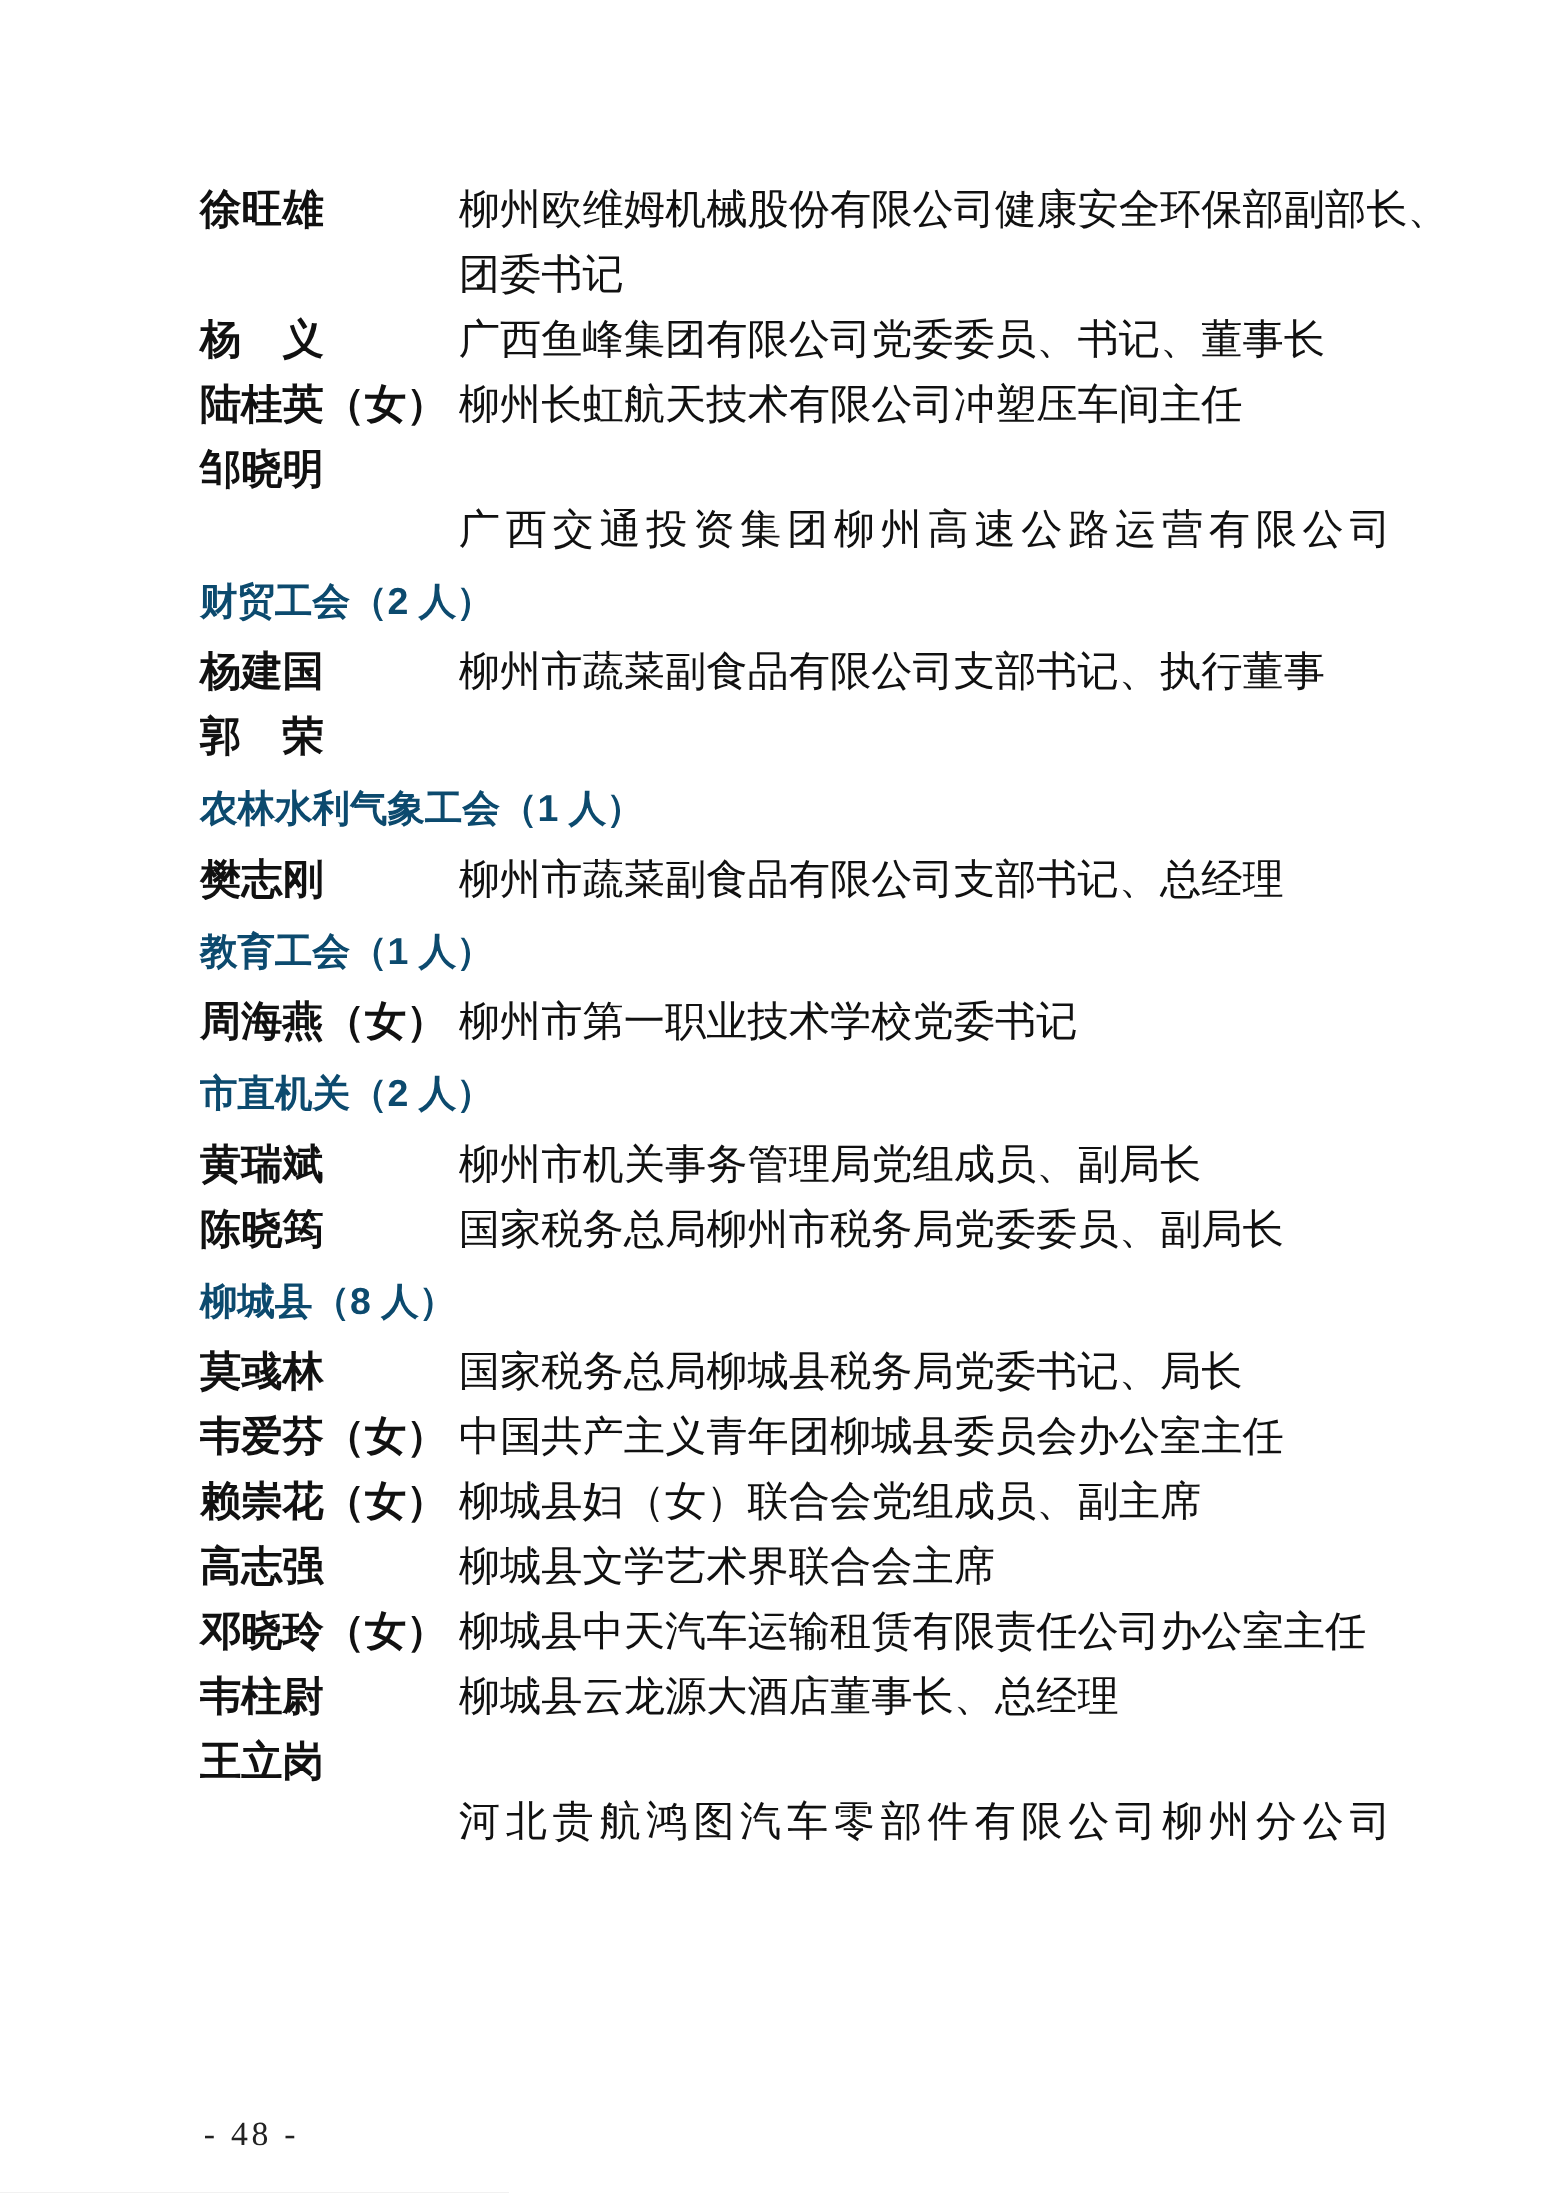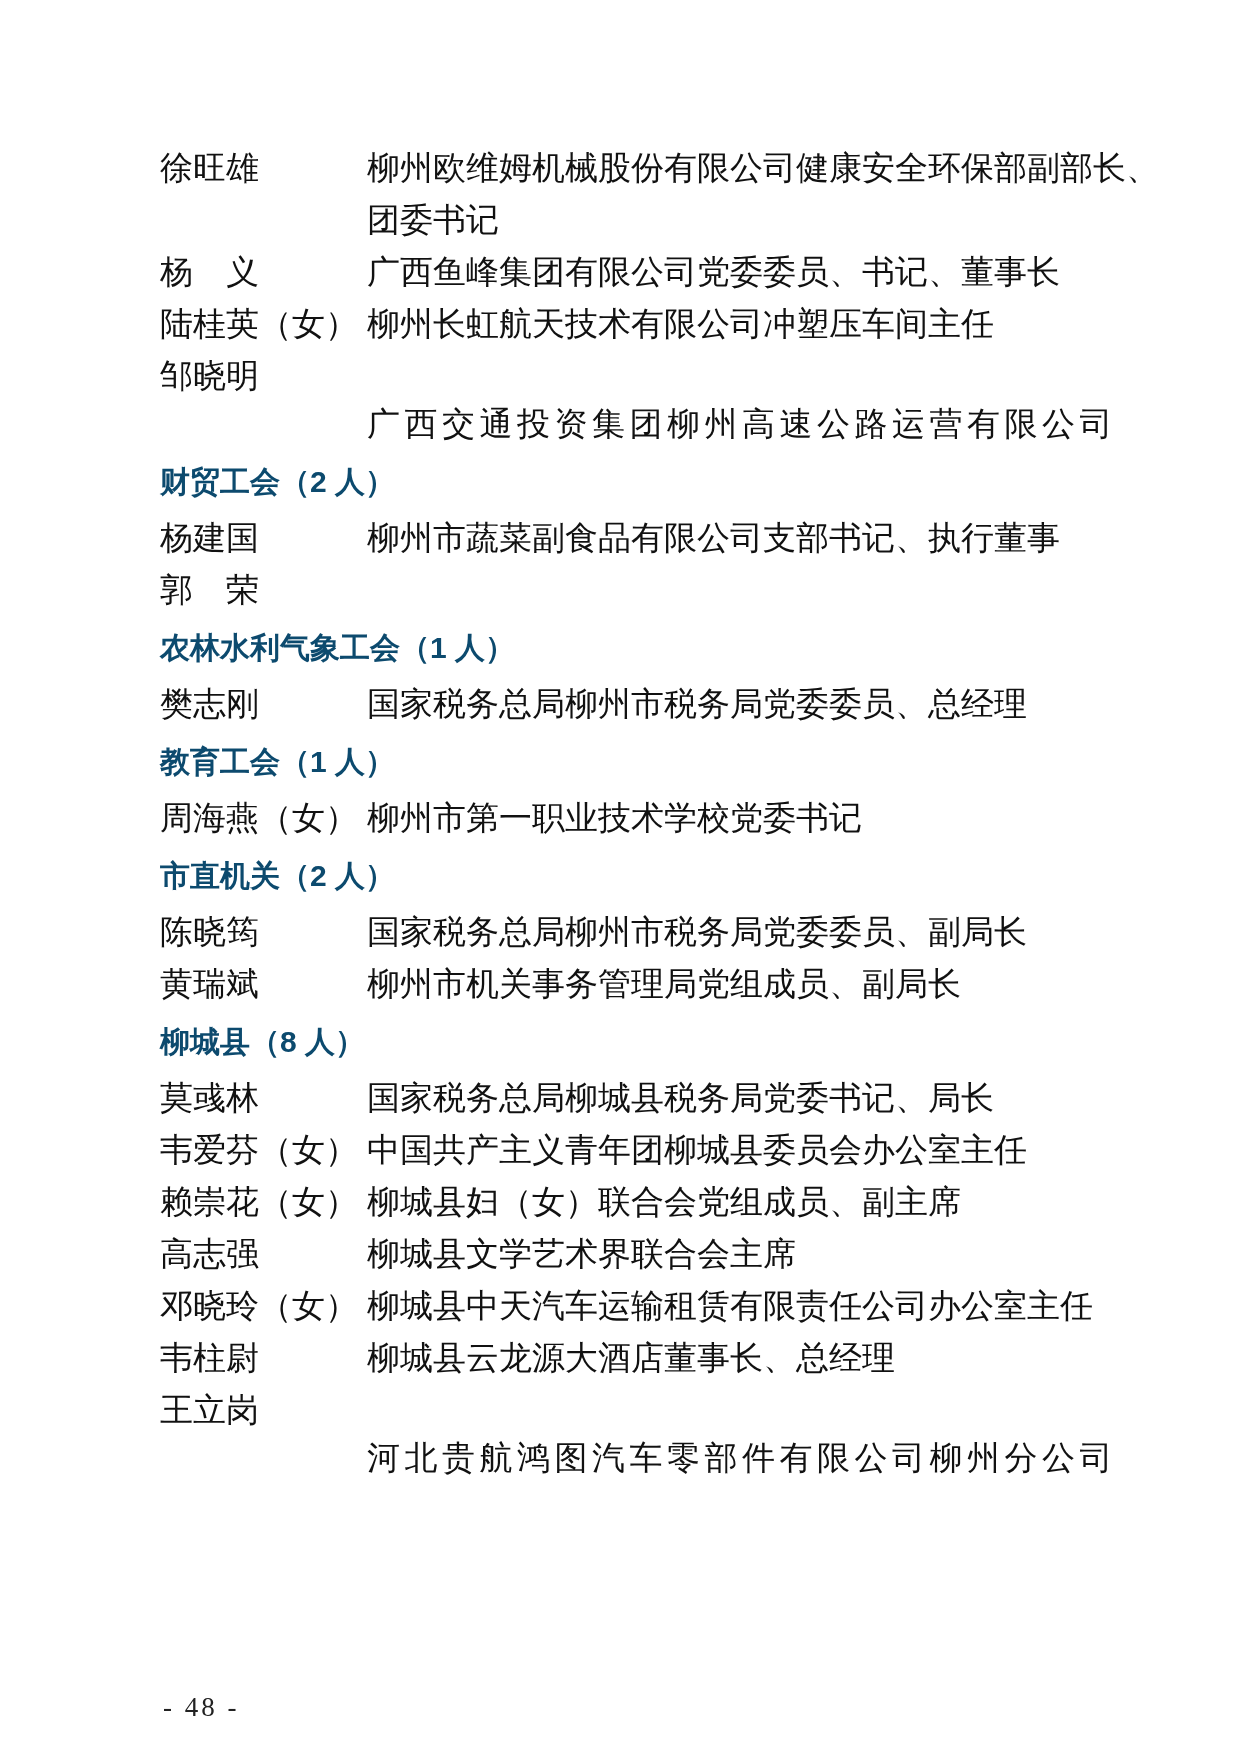--- a/index.html
+++ b/index.html
@@ -21,20 +21,21 @@
   }
   .row {
     display: flex;
     font-size: 33px;
     line-height: 52px;
   }
   .name-col {
     width: 207px;
     flex-shrink: 0;
     white-space: nowrap;
+    font-weight: bold;
   }
   .desc-col { flex: 1; }
   .desc-line { white-space: nowrap; }
   .desc-line.spaced { letter-spacing: 4.5px; margin-top: 48px; }
   .section-heading {
     font-family: "Liberation Sans", sans-serif;
     font-weight: bold;
     font-size: 30px;
     line-height: 52px;
     margin: 6px 0 4px 0;
@@ -87,41 +88,41 @@
           <div class="desc-line">柳州市蔬菜副食品有限公司支部书记、执行董事</div>
         </div>
       </div>
       <div class="row">
         <div class="name-col"><span>郭　荣</span></div>
       </div>
       <div class="section-heading">农林水利气象工会（1 人）</div>
       <div class="row">
         <div class="name-col"><span>樊志刚</span></div>
         <div class="desc-col">
-          <div class="desc-line">国家税务总局柳州市税务局党委委员、总经理</div>
+          <div class="desc-line">柳州市蔬菜副食品有限公司支部书记、总经理</div>
         </div>
       </div>
       <div class="section-heading">教育工会（1 人）</div>
       <div class="row">
         <div class="name-col"><span>周海燕</span><span>（女）</span></div>
         <div class="desc-col">
           <div class="desc-line">柳州市第一职业技术学校党委书记</div>
         </div>
       </div>
       <div class="section-heading">市直机关（2 人）</div>
       <div class="row">
+        <div class="name-col"><span>黄瑞斌</span></div>
+        <div class="desc-col">
+          <div class="desc-line">柳州市机关事务管理局党组成员、副局长</div>
+        </div>
+      </div>
+      <div class="row">
         <div class="name-col"><span>陈晓筠</span></div>
         <div class="desc-col">
           <div class="desc-line">国家税务总局柳州市税务局党委委员、副局长</div>
-        </div>
-      </div>
-      <div class="row">
-        <div class="name-col"><span>黄瑞斌</span></div>
-        <div class="desc-col">
-          <div class="desc-line">柳州市机关事务管理局党组成员、副局长</div>
         </div>
       </div>
       <div class="section-heading">柳城县（8 人）</div>
       <div class="row">
         <div class="name-col"><span>莫彧林</span></div>
         <div class="desc-col">
           <div class="desc-line">国家税务总局柳城县税务局党委书记、局长</div>
         </div>
       </div>
       <div class="row">

